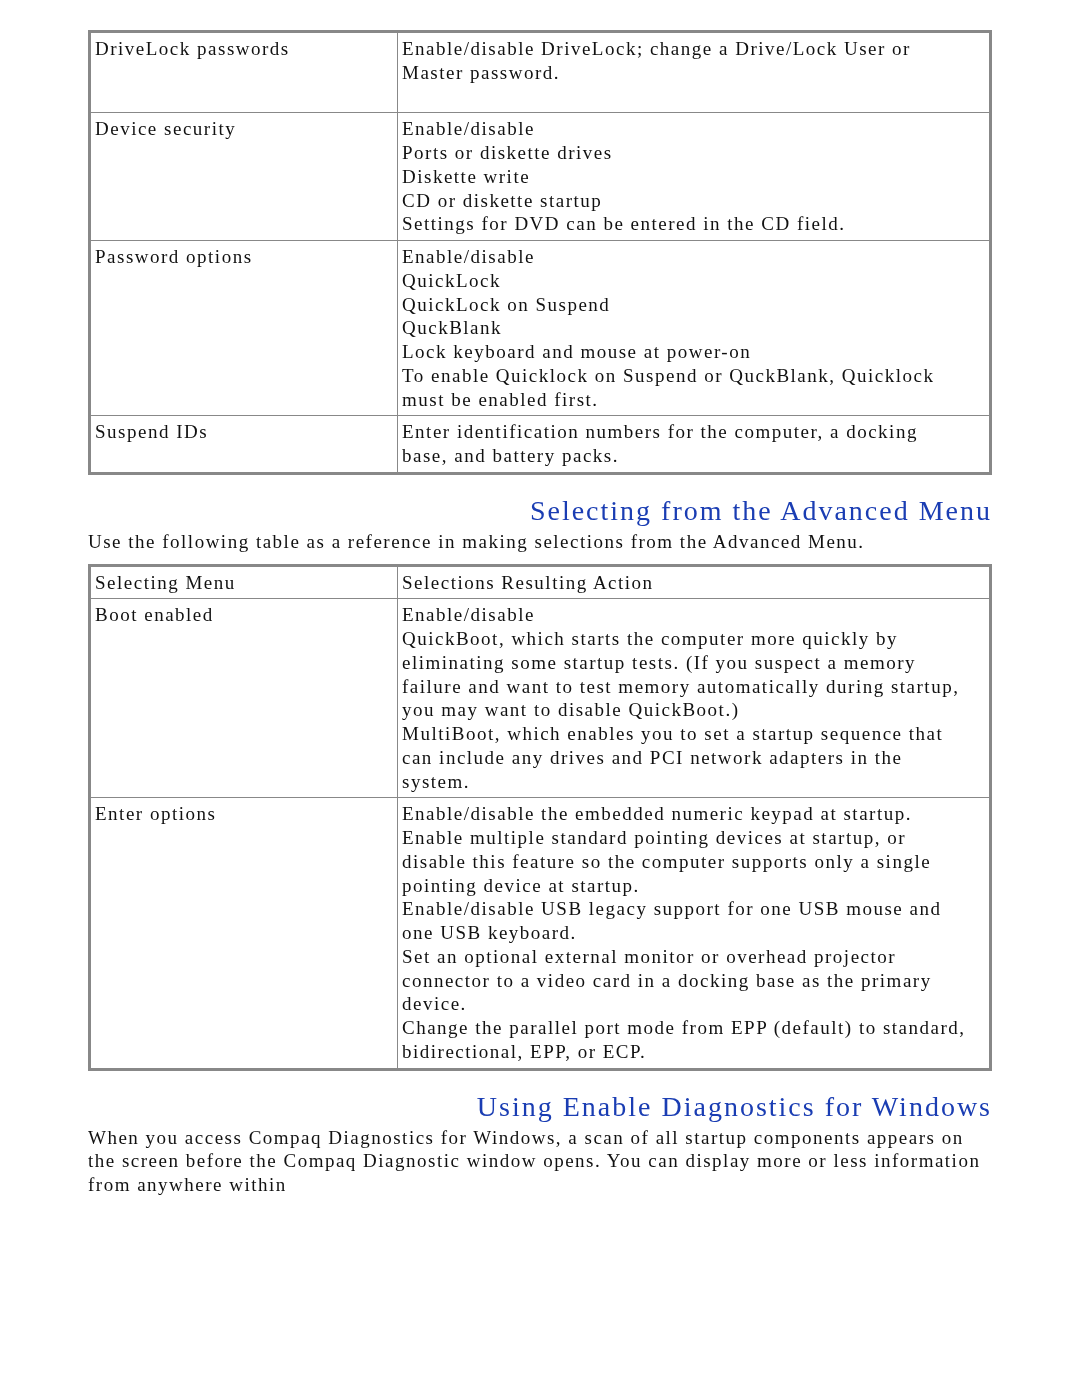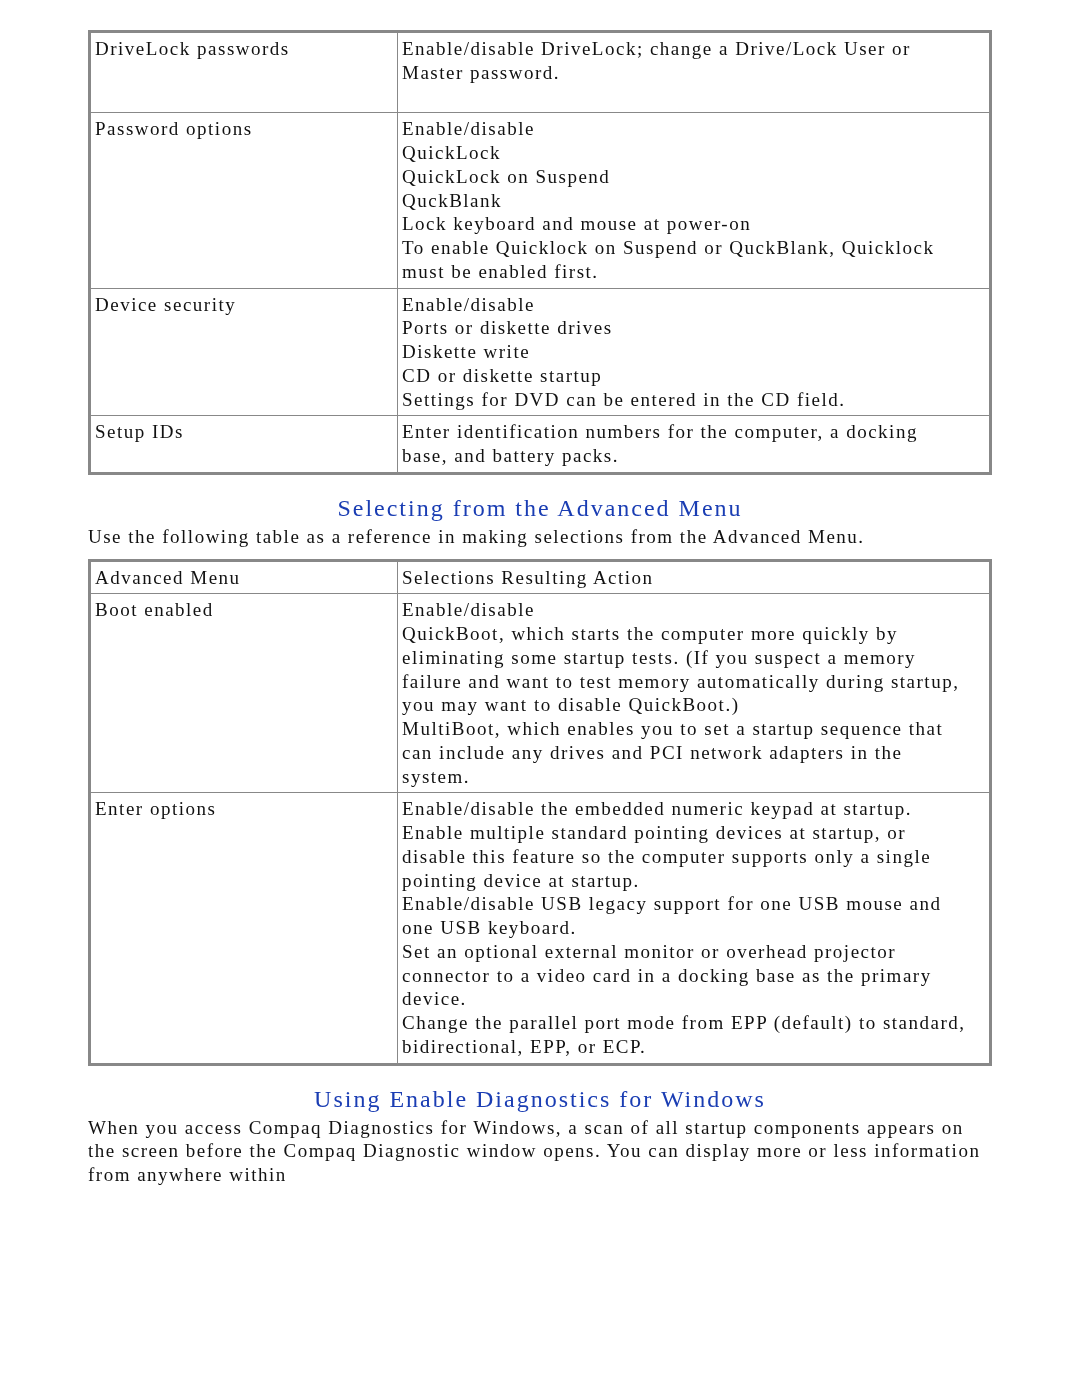--- a/index.html
+++ b/index.html
@@ -20,61 +20,61 @@
     border:3px solid #888;
   }
   td{
     border:1px solid #888;
     padding:4px 22px 4px 4px;
     vertical-align:top;
   }
   td.left{width:280px;}
   h2.sect{
     color:#1a3db3;
-    text-align:center;
+    text-align:right;
     font-weight:normal;
-    font-size:24px;
+    font-size:28px;
     margin:12px 0 2px 0;
     letter-spacing:2px;
   }
   p.intro{
     margin:0 0 10px 0;
   }
 </style>
 </head>
 <body>
 
 <table>
   <tbody id="security-body">
       <tr>
         <td class="left">DriveLock passwords</td>
         <td>Enable/disable DriveLock; change a Drive/Lock User or Master password.<br>&nbsp;</td>
       </tr>
       <tr>
+        <td class="left">Device security</td>
+        <td>Enable/disable<br>Ports or diskette drives<br>Diskette write<br>CD or diskette startup<br>Settings for DVD can be entered in the CD field.</td>
+      </tr>
+      <tr>
         <td class="left">Password options</td>
         <td>Enable/disable<br>QuickLock<br>QuickLock on Suspend<br>QuckBlank<br>Lock keyboard and mouse at power-on<br>To enable Quicklock on Suspend or QuckBlank, Quicklock must be enabled first.</td>
       </tr>
       <tr>
-        <td class="left">Device security</td>
-        <td>Enable/disable<br>Ports or diskette drives<br>Diskette write<br>CD or diskette startup<br>Settings for DVD can be entered in the CD field.</td>
-      </tr>
-      <tr>
-        <td class="left">Setup IDs</td>
+        <td class="left">Suspend IDs</td>
         <td>Enter identification numbers for the computer, a docking base, and battery packs.</td>
       </tr>
     </tbody>
 </table>
 
 <h2 class="sect">Selecting from the Advanced Menu</h2>
 <p class="intro">Use the following table as a reference in making selections from the Advanced Menu.</p>
 
 <table>
   <tbody id="advanced-body">
       <tr>
-        <td class="left">Advanced Menu</td>
+        <td class="left">Selecting Menu</td>
         <td>Selections Resulting Action</td>
       </tr>
       <tr>
         <td class="left">Boot enabled</td>
         <td>Enable/disable<br>QuickBoot, which starts the computer more quickly by eliminating some startup tests. (If you suspect a memory failure and want to test memory automatically during startup, you may want to disable QuickBoot.)<br>MultiBoot, which enables you to set a startup sequence that can include any drives and PCI network adapters in the system.</td>
       </tr>
       <tr>
         <td class="left">Enter options</td>
         <td>Enable/disable the embedded numeric keypad at startup.<br>Enable multiple standard pointing devices at startup, or disable this feature so the computer supports only a single pointing device at startup.<br>Enable/disable USB legacy support for one USB mouse and one USB keyboard.<br>Set an optional external monitor or overhead projector connector to a video card in a docking base as the primary device.<br>Change the parallel port mode from EPP (default) to standard, bidirectional, EPP, or ECP.</td>
       </tr>

